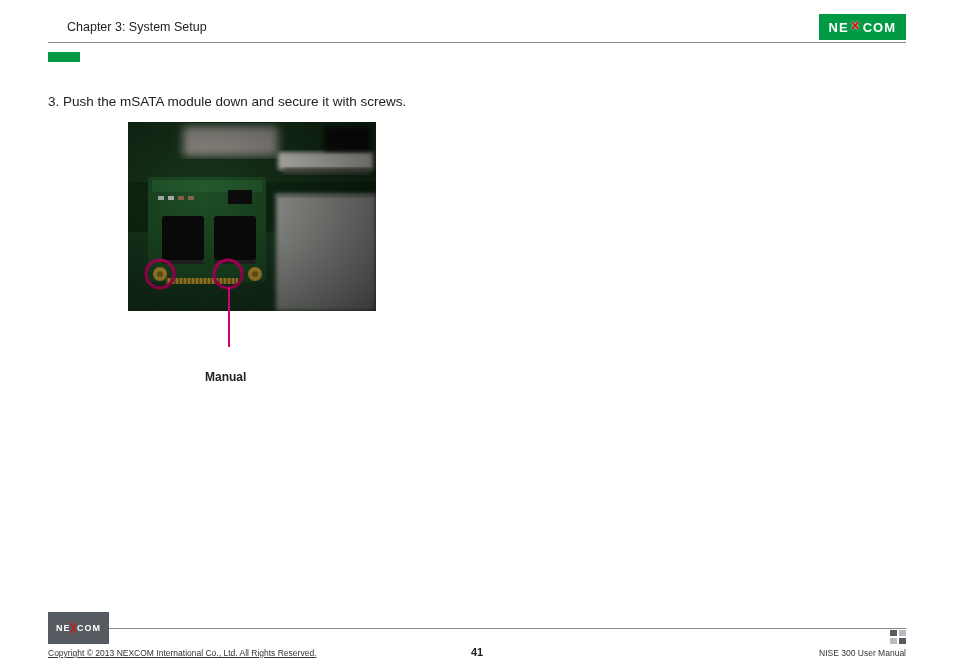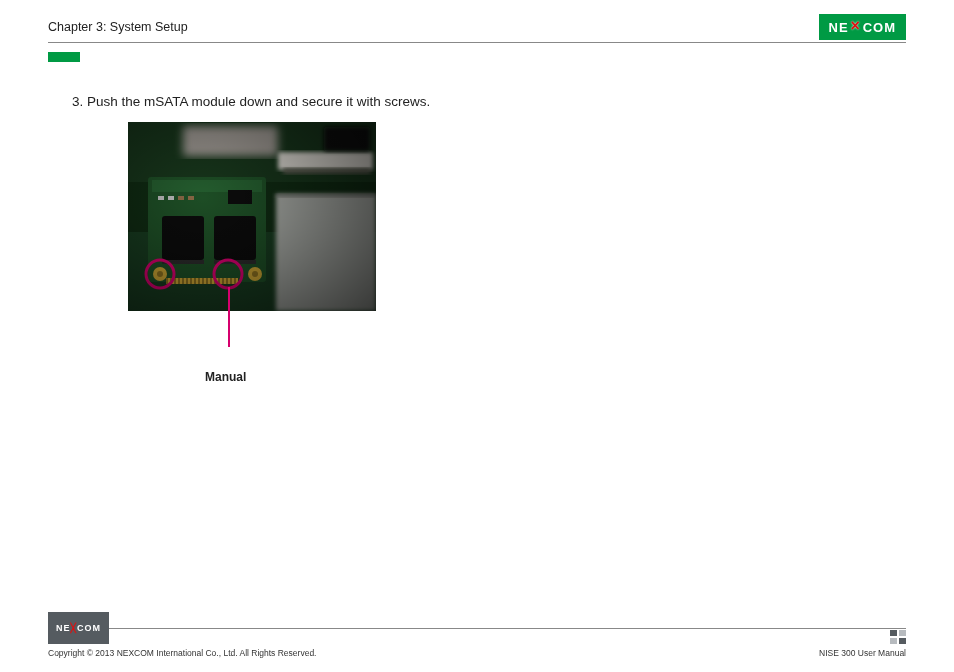--- a/index.html
+++ b/index.html
@@ -25,20 +25,21 @@
     right: 48px;
     top: 15px;
     height: 24px;
     display: flex;
     align-items: center;
     justify-content: space-between;
   }
   .chapter-title {
     font-size: 12.5px;
     color: #222;
+    margin-left: 19px;
   }
   .logo-box {
     background: #009a44;
     color: #fff;
     font-weight: 700;
     font-size: 13px;
     padding: 4px 10px;
     letter-spacing: 1px;
     display: flex;
     align-items: center;
@@ -75,21 +76,20 @@
     height:10px;
     background:#009a44;
   }
 
   .body-text {
     position:absolute;
     left:48px;
     top:94px;
     font-size:13.5px;
     color:#222;
-    margin-left:24px;
   }
 
   .figure-wrap {
     position:absolute;
     left:128px;
     top:122px;
     width:250px;
   }
 
   
@@ -142,20 +142,21 @@
     right:48px;
     bottom:28px;
   }
   .footer-corner svg { display:block; }
   .copyright {
     position:absolute;
     left:48px;
     bottom:14px;
     font-size:8.5px;
     color:#333;
+    text-decoration:underline;
   }
   .page-number {
     position:absolute;
     left:0; right:0;
     bottom:14px;
     text-align:center;
     font-size:11px;
     font-weight:700;
     color:#222;
   }
@@ -274,15 +275,16 @@
   </div>
   <div class="footer-corner">
     <svg width="16" height="14">
       <rect x="0" y="0" width="7" height="6" fill="#555b60"></rect>
       <rect x="9" y="0" width="7" height="6" fill="#b7bbbf"></rect>
       <rect x="0" y="8" width="7" height="6" fill="#b7bbbf"></rect>
       <rect x="9" y="8" width="7" height="6" fill="#555b60"></rect>
     </svg>
   </div>
   <div class="copyright">Copyright © 2013 NEXCOM International Co., Ltd. All Rights Reserved.</div>
+  <div class="page-number">41</div>
   <div class="doc-name">NISE 300 User Manual</div>
 
 </div>
 
 </body></html>

